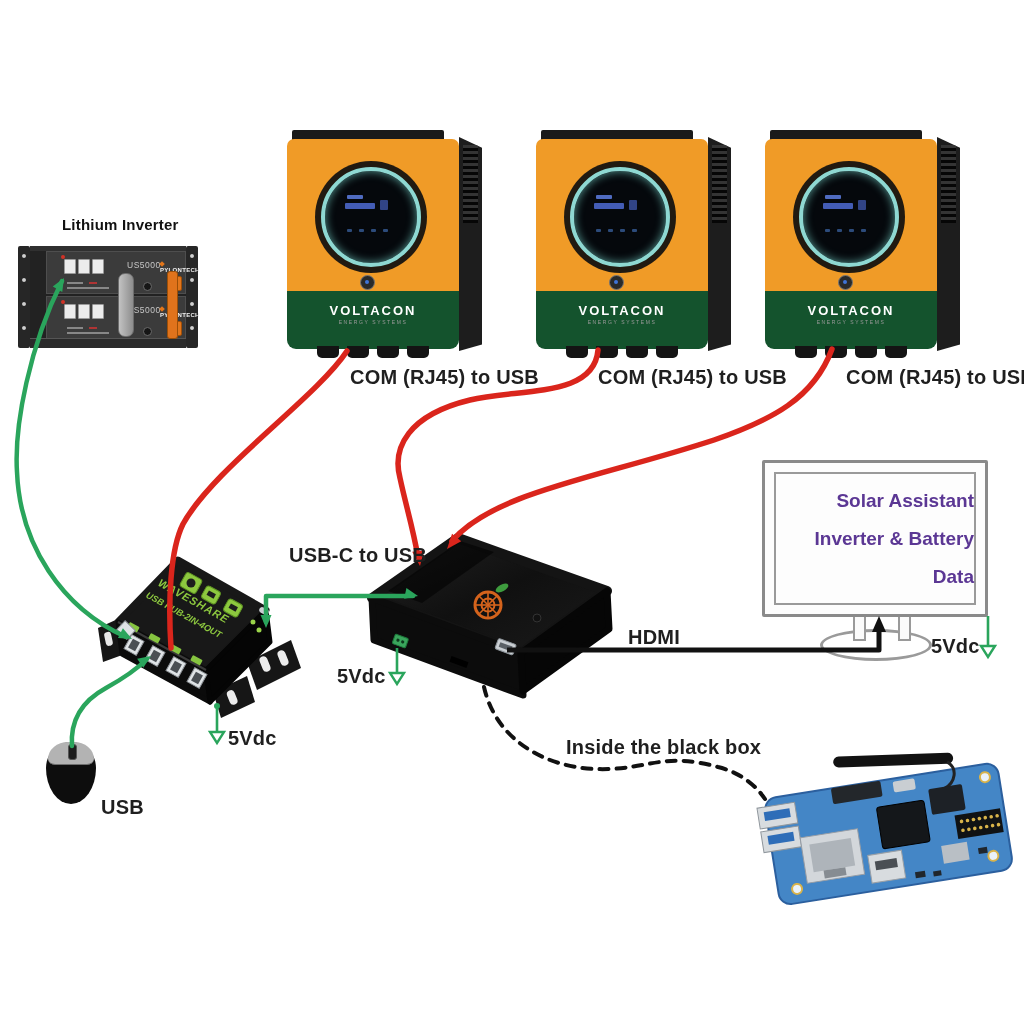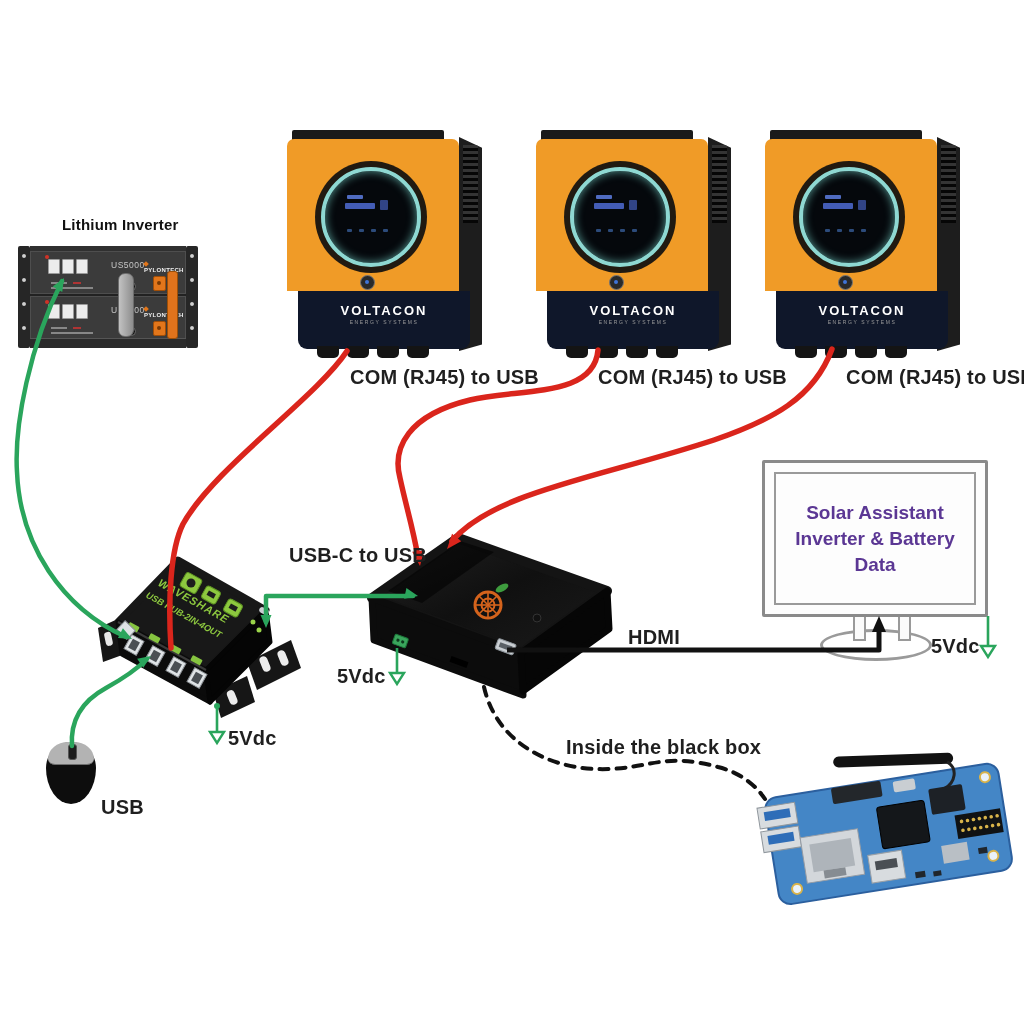--- a/index.html
+++ b/index.html
@@ -14,21 +14,21 @@
 
   
   .rack{left:18px;top:246px;width:180px;height:102px;}
   .rail{position:absolute;top:0;width:12px;height:100%;background:#262626;border-radius:2px;
         background-image:radial-gradient(circle at 6px 10px,#cfcfcf 1.4px,transparent 2.4px);
         background-size:12px 24px;background-repeat:repeat-y;}
   .rail-l{left:0;} .rail-r{right:0;}
   .rack-top{position:absolute;left:12px;right:12px;top:0;height:5px;background:#303030;}
   .rack-bottom{position:absolute;left:12px;right:12px;bottom:0;height:9px;background:#2a2a2a;border-top:1px solid #555;}
   .mods{position:absolute;left:12px;right:12px;top:5px;bottom:9px;background:#222;display:flex;flex-direction:column;gap:2px;}
-  .bat-module{position:relative;flex:1;background:#3b3b3b;border:1px solid #4e4e4e;}
+  .bat-module{position:relative;flex:1;background:#3b3b3b;border:1px solid #4e4e4e;margin-left:16px;}
   .sw{position:absolute;top:7px;width:10px;height:13px;background:#ececec;border:1px solid #9a9a9a;border-radius:1px;}
   .led{position:absolute;left:14px;top:3px;width:4px;height:4px;background:#d03226;border-radius:50%;}
   .bat-model{position:absolute;left:80px;top:8px;font-size:8.5px;color:#c6c6c6;letter-spacing:.5px;}
   .bat-brand{position:absolute;left:113px;top:9px;font-size:6px;font-weight:bold;color:#f0f0f0;letter-spacing:.3px;}
   .bat-brand .blogo{display:inline-block;width:4px;height:4px;background:#e2761b;transform:rotate(45deg);margin-right:2px;}
   .marks{position:absolute;left:20px;top:30px;width:52px;height:7px;opacity:.8;
          background:linear-gradient(#9a9a9a,#9a9a9a) 0 0/16px 2px no-repeat,
                     linear-gradient(#c33,#c33) 22px 0/8px 2px no-repeat,
                     linear-gradient(#9a9a9a,#9a9a9a) 0 5px/42px 2px no-repeat;}
   .bat-dot{position:absolute;left:96px;top:30px;width:7px;height:7px;border-radius:50%;background:#161616;border:1px solid #6b6b6b;}
@@ -39,41 +39,41 @@
   .bat-link{position:absolute;left:137px;top:20px;width:9px;height:66px;background:#e0731c;border:1px solid #9c4f07;border-radius:3px;z-index:3;}
 
   
   .inverter{position:absolute;top:130px;width:195px;height:232px;}
   .inv-cap{position:absolute;left:5px;top:0;width:152px;height:11px;background:#1a1a1a;border-radius:2px;}
   .inv-side{position:absolute;left:172px;top:7px;width:23px;height:214px;background:#1d1d1d;
             clip-path:polygon(0 0,100% 5%,100% 97%,0 100%);}
   .inv-side::after{content:"";position:absolute;left:4px;right:4px;top:8px;height:78px;opacity:.8;
             background:repeating-linear-gradient(0deg,#000 0 3px,#3a3a3a 3px 6px);}
   .inv-face{position:absolute;left:0;top:9px;width:172px;height:152px;background:#f09b27;border-radius:7px 7px 0 0;}
-  .inv-black{position:absolute;left:11px;top:161px;width:172px;height:58px;background:#0f172a;border-radius:0 0 9px 9px;}
+  .inv-black{position:absolute;left:0;top:161px;width:172px;height:58px;background:#14532d;border-radius:0 0 9px 9px;}
   .inv-display{position:absolute;left:34px;top:28px;width:92px;height:92px;border-radius:50%;
                background:#05080c;border:4px solid #8ed8d2;
                box-shadow:0 0 0 6px rgba(15,15,15,.92),0 0 10px rgba(120,215,205,.7) inset;}
   .g,.d{position:absolute;border-radius:1px;}
   .g1{left:22px;top:24px;width:16px;height:4px;background:#5d7ce0;opacity:.85;}
   .g2{left:20px;top:32px;width:30px;height:6px;background:#4a66c8;opacity:.9;}
   .g3{left:55px;top:29px;width:8px;height:10px;background:#4a66c8;opacity:.65;}
   .d{top:58px;width:5px;height:3px;background:#2e4f82;opacity:.95;}
   .d1{left:22px;} .d2{left:34px;} .d3{left:46px;} .d4{left:58px;}
   .inv-btn{position:absolute;left:73px;top:136px;width:13px;height:13px;border-radius:50%;
            background:#2a2a2a;border:1px solid #777;}
   .inv-btn::after{content:"";position:absolute;left:4px;top:4px;width:4px;height:4px;border-radius:50%;background:#3f74d8;}
   .inv-brand{margin-top:12px;text-align:center;color:#fff;font-weight:bold;font-size:13px;letter-spacing:2px;}
   .inv-brand-sub{text-align:center;color:#9a9a9a;font-size:5px;letter-spacing:1.6px;margin-top:1px;}
   .gland{position:absolute;top:216px;width:22px;height:12px;background:#141414;border-radius:0 0 5px 5px;}
 
   
   .mon-frame{left:762px;top:460px;width:226px;height:157px;background:#fdfdfd;border:3px solid #8a8a8a;border-radius:2px;box-sizing:border-box;}
   .mon-screen{position:absolute;inset:9px;border:2px solid #9a9a9a;display:flex;flex-direction:column;
-              align-items:center;justify-content:center;gap:1px;}
+              align-items:flex-end;justify-content:center;gap:13px;}
   .mon-line{color:#5b3794;font-weight:bold;font-size:19px;line-height:25px;}
   .mon-neck{position:absolute;top:617px;width:13px;height:24px;background:#fbfbfb;border:2px solid #9a9a9a;border-top:none;box-sizing:border-box;z-index:2;}
   .mon-base{left:820px;top:629px;width:112px;height:32px;border:3px solid #9a9a9a;border-radius:50%;background:#fff;box-sizing:border-box;}
 
   
   .mouse{left:46px;top:742px;width:50px;height:62px;}
   .mouse-body{position:absolute;inset:0;background:#0d0d0d;border-radius:50% 50% 50% 50%/42% 42% 58% 58%;}
   .mouse-cap{position:absolute;left:2px;right:2px;top:0;height:22px;background:#b3b3b3;
              border-radius:50% 50% 18% 18%/85% 85% 30% 30%;border-bottom:1px solid #6e6e6e;}
   .mouse-wheel{position:absolute;left:50%;top:2px;width:7px;height:14px;margin-left:-3.5px;background:#1c1c1c;

